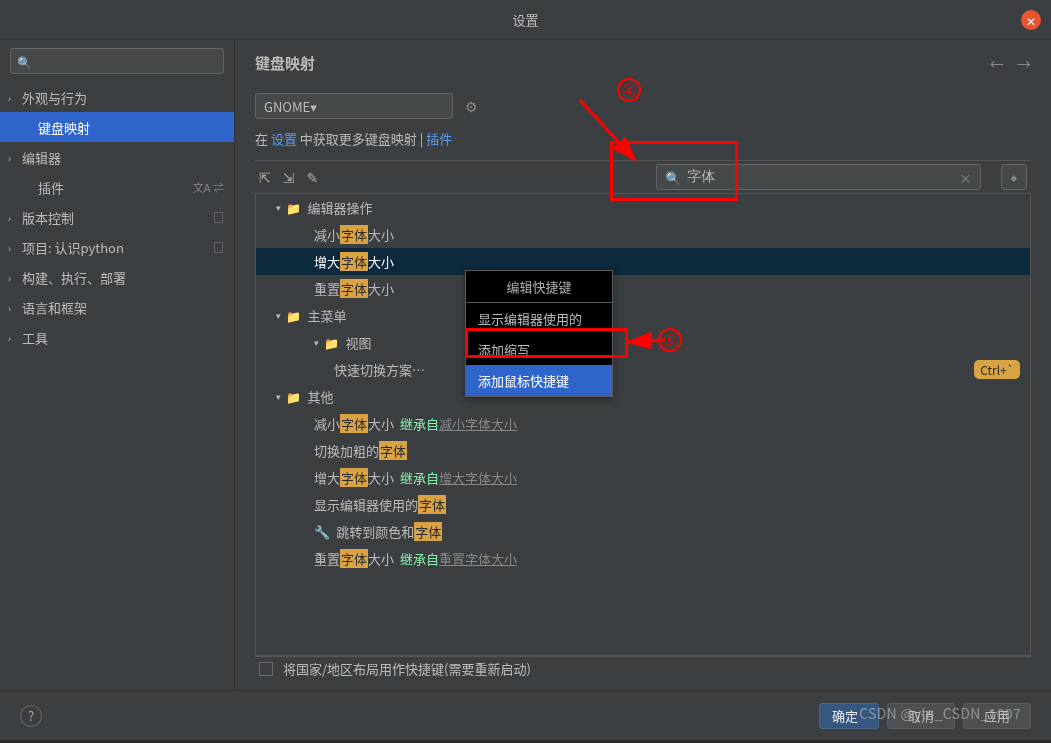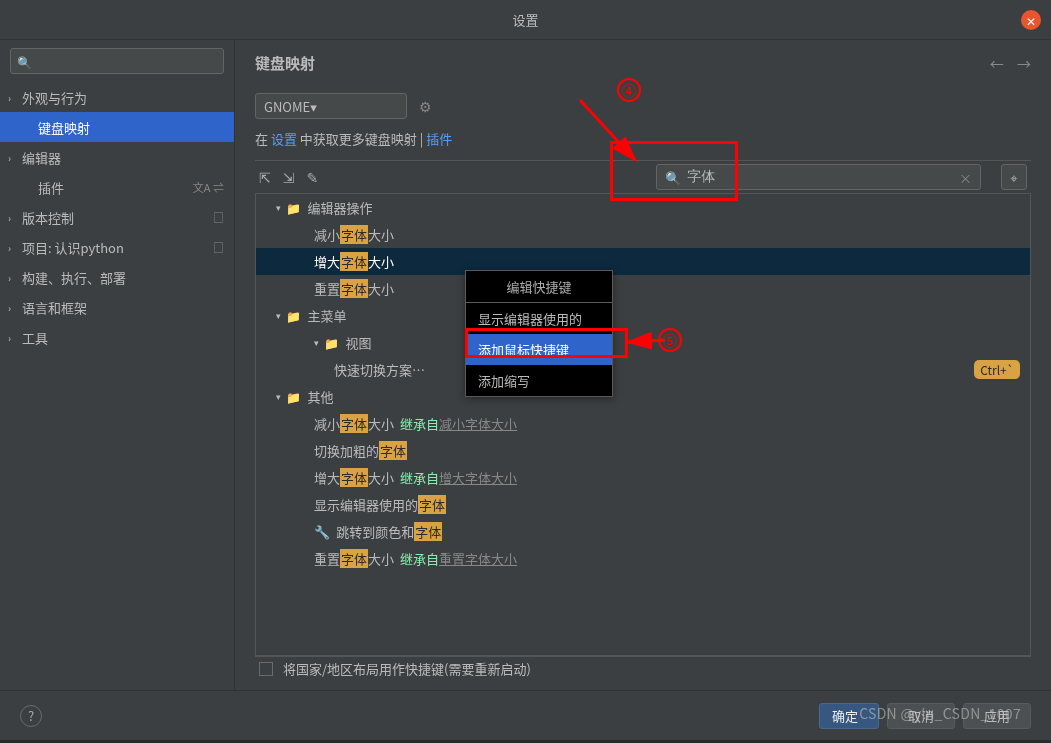--- a/index.html
+++ b/index.html
@@ -85,21 +85,21 @@
 }
 .content-header {
   display: flex; align-items: center; justify-content: space-between;
 }
 .content-title { font-size: 15px; color: #bbbbbb; font-weight: bold;}
 .nav-arrows { color: #888; font-size: 14px; }
 .nav-arrows span { margin-left: 10px; cursor: pointer;}
 .scheme-row { margin-top: 20px; display: flex; align-items: center; gap: 12px;}
 .dropdown {
   background: #45494a; border: 1px solid #646464;
-  width: 152px; height: 26px; border-radius: 3px;
+  width: 198px; height: 26px; border-radius: 3px;
   display: flex; align-items: center; justify-content: flex-start;
   padding: 0 8px; color: #bbb;
 }
 .gear-icon { color: #888; font-size: 14px;}
 .link-row { margin-top: 10px; font-size: 13px;}
 .link-row .t { color: #bbb;}
 .link-row .l { color: #589df6; cursor: pointer;}
 .toolbar {
   margin-top: 12px;
   border-top: 1px solid #555;
@@ -419,22 +419,22 @@
       <span>取消</span>
     </div>
   <div class="btn">
       <span>应用</span>
     </div>
 </div>
 
 <div class="context-menu">
   <div class="menu-header">编辑快捷键</div>
   <div class="menu-item">显示编辑器使用的</div>
+  <div class="menu-item">添加缩写</div>
   <div class="menu-item highlighted">添加鼠标快捷键</div>
-  <div class="menu-item">添加缩写</div>
 </div>
 
 <div class="red-box b1"></div>
 <div class="red-box b2"></div>
 <div class="circ" style="left:617px; top:78px;">④</div>
 <div class="circ" style="left:658px; top:328px;">⑤</div>
 
 <svg class="arrow-svg" style="left:560px; top:90px;" width="100" height="90">
   <defs>
       <marker id="ah1" markerWidth="10" markerHeight="10" refX="8" refY="3" orient="auto">

